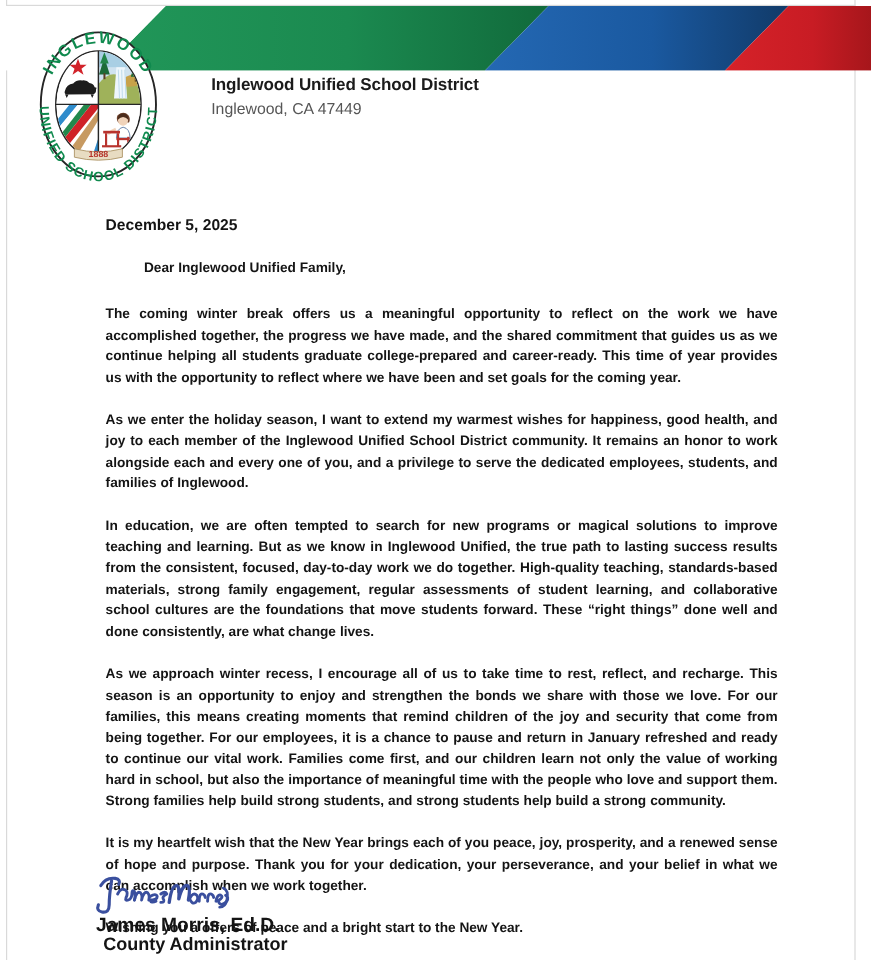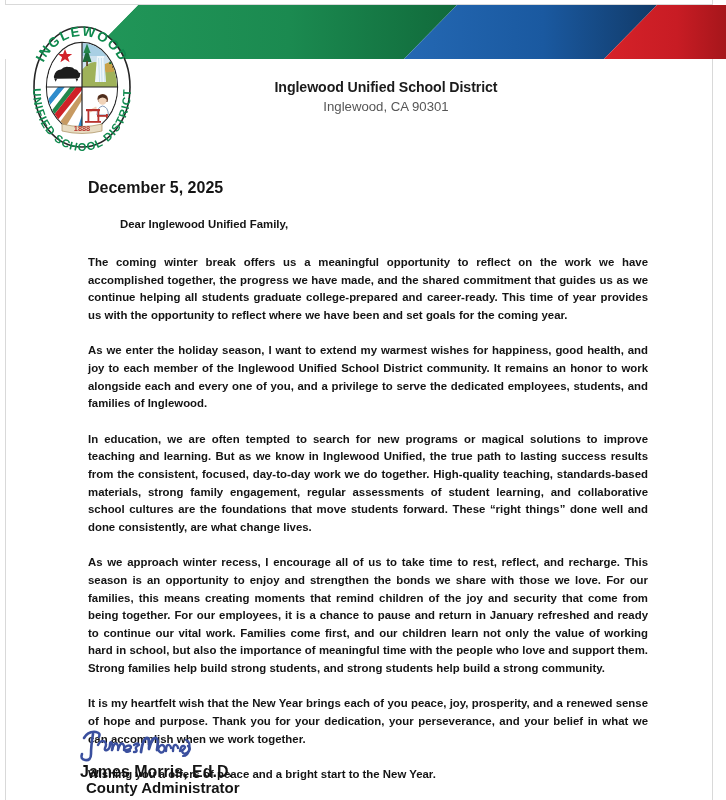--- a/index.html
+++ b/index.html
@@ -59,23 +59,22 @@
     top: 18px;
     width: 128px;
     height: 138px;
   }
   #seal svg { display: block; }
 
   
   #letterhead-text {
     position: absolute;
     left: 176px;
-    top: 78px;
+    top: 62px;
     width: 420px;
-    text-align: center;
   }
   #letterhead-text .org-name {
     font-size: 14.2px;
     font-weight: bold;
     color: #1b1b1b;
     letter-spacing: -0.1px;
     line-height: 19px;
   }
   #letterhead-text .org-addr {
     font-size: 13.2px;
@@ -86,21 +85,21 @@
 
   
   #letter {
     position: absolute;
     left: 88px;
     top: 180px;
     width: 560px;
     color: #141414;
   }
   .date-line {
-    font-size: 16px;
+    font-size: 13px;
     font-weight: bold;
     line-height: 15px;
     margin-bottom: 22px;
   }
   .salutation {
     font-size: 11.4px;
     font-weight: bold;
     line-height: 15px;
     margin-bottom: 22px;
     padding-left: 32px;
@@ -265,21 +264,21 @@
       <line x1="64" y1="24.5" x2="64" y2="113.5" stroke="#262626" stroke-width="1.2"></line>
       <line x1="28.6" y1="69" x2="99.4" y2="69" stroke="#262626" stroke-width="1.2"></line>
 
       <path d="M44 106 q20 5 40 0 l0 7 q-20 5 -40 0 z" fill="#e8dcc2" stroke="#a88e5e" stroke-width="0.7"></path>
       <text x="64" y="112.6" text-anchor="middle" font-family="'Liberation Sans', sans-serif" font-size="7.4" font-weight="bold" fill="#b5342c">1888</text>
     </svg>
   </div>
 
   <div id="letterhead-text">
     <div class="org-name">Inglewood Unified School District</div>
-    <div class="org-addr">Inglewood, CA 90301</div>
+    <div class="org-addr">Inglewood, CA 47449</div>
   </div>
 
   <div id="letter">
     <div class="date-line">December 5, 2025</div>
 
     <div class="salutation">Dear Inglewood Unified Family,</div>
 
     <p class="para">The coming winter break offers us a meaningful opportunity to reflect on the work we have accomplished together, the progress we have made, and the shared commitment that guides us as we continue helping all students graduate college-prepared and career-ready. This time of year provides us with the opportunity to reflect where we have been and set goals for the coming year.</p>
     <p class="para">As we enter the holiday season, I want to extend my warmest wishes for happiness, good health, and joy to each member of the Inglewood Unified School District community. It remains an honor to work alongside each and every one of you, and a privilege to serve the dedicated employees, students, and families of Inglewood.</p>
     <p class="para">In education, we are often tempted to search for new programs or magical solutions to improve teaching and learning. But as we know in Inglewood Unified, the true path to lasting success  results from the consistent, focused, day-to-day work we do together. High-quality teaching, standards-based materials, strong family engagement, regular assessments of student learning, and collaborative school cultures are the foundations that move students forward. These “right things” done well and done consistently, are what change lives.</p>

